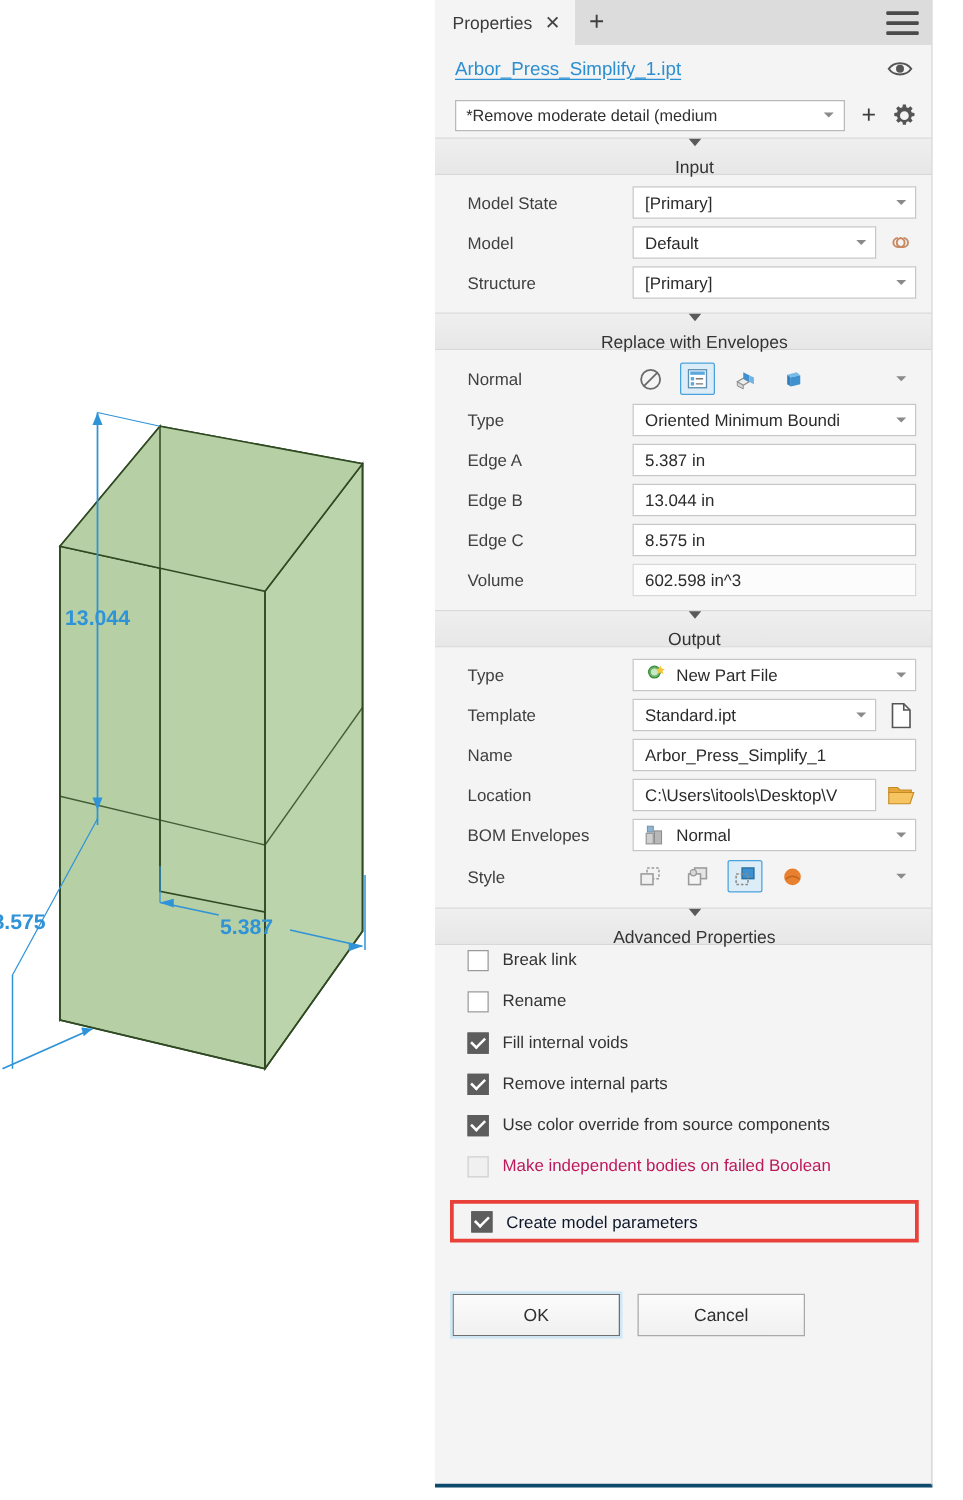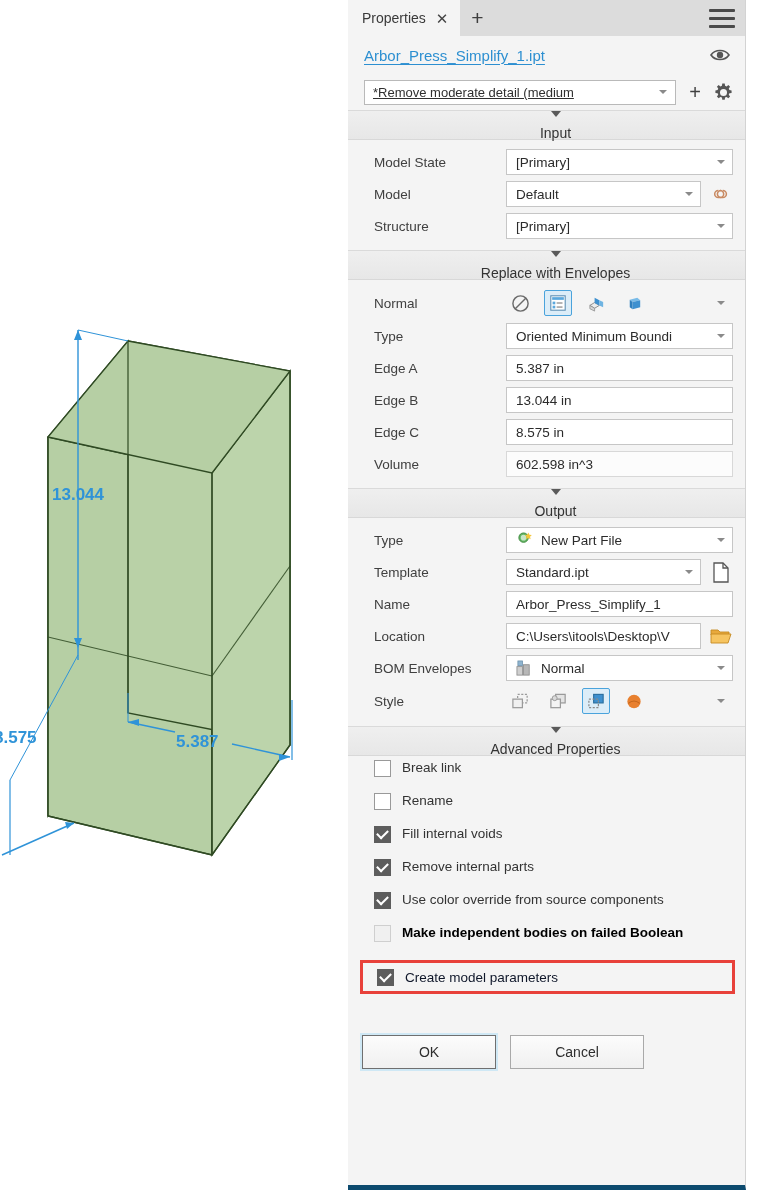--- a/index.html
+++ b/index.html
@@ -19,21 +19,21 @@
     background: #ffffff;
   }
   #viewport svg { display:block; }
 
   
   #panel {
     position: absolute; left: 348px; top: 0;
     width: 398px; height: 1190px;
     background: #f4f4f4;
     border-right: 1px solid #d3d3d3;
-    border-bottom: 5px solid #0c4a6e;
+    border-bottom: 3px solid #0c4a6e;
     font-size: 13px;
     color: #333;
   }
 
   
   .tabstrip {
     display: flex; align-items: stretch;
     height: 36px;
     background: #dcdcdc;
     position: relative;
@@ -75,21 +75,21 @@
   
   .rulerow {
     height: 36px; display:flex; align-items:center;
     padding: 0 12px 0 16px; gap:10px; background:#f4f4f4;
   }
   .rule-combo {
     flex:1; height:25px; background:#fff; border:1px solid #b9b9b9;
     display:flex; align-items:center; padding: 0 4px 0 8px;
     font-size: 13px; color:#2f2f2f;
   }
-  .rule-combo span.val { flex:1; white-space:nowrap; overflow:hidden;text-decoration:underline; }
+  .rule-combo span.val { flex:1; white-space:nowrap; overflow:hidden; }
   .caret {
     width:0;height:0;border-left:4px solid transparent;border-right:4px solid transparent;
     border-top:4px solid #8a8a8a; margin-right:4px; flex:0 0 auto;
   }
   .plus-btn { font-size:20px; color:#3f3f3f; font-weight:300; width:18px; text-align:center;}
   .gear-icon { width:19px; height:19px; }
 
   
   .section-head {
     height: 30px; display:flex; align-items:center; gap:8px;
@@ -138,21 +138,21 @@
     width:17px;height:17px;border:1px solid #999; background:#fff; flex:0 0 auto;
     display:flex;align-items:center;justify-content:center;
   }
   .cb.on { background:#5d5d5d; border-color:#5d5d5d; }
   .cb.on:after {
     content:""; width:9px;height:5px;border-left:2px solid #fff;border-bottom:2px solid #fff;
     transform: rotate(-45deg) translate(1px,-1px);
   }
   .cb.disabled { background:#f0f0f0; border-color:#cfcfcf; }
   .cbrow .cl { font-size:13.5px; color:#333; }
-  .cbrow.disabled .cl { color:#000000;font-weight:bold; }
+  .cbrow.disabled .cl { color:#be185d; }
 
   .highlight-box {
     margin: 2px 10px 0 12px;
     border: 3px solid #e8413a;
     padding-left: 14px;
     display:flex; align-items:center; gap:11px;
     height: 34px;
   }
   .highlight-box .cl { font-size:13.5px; color:#0f172a; }
 

